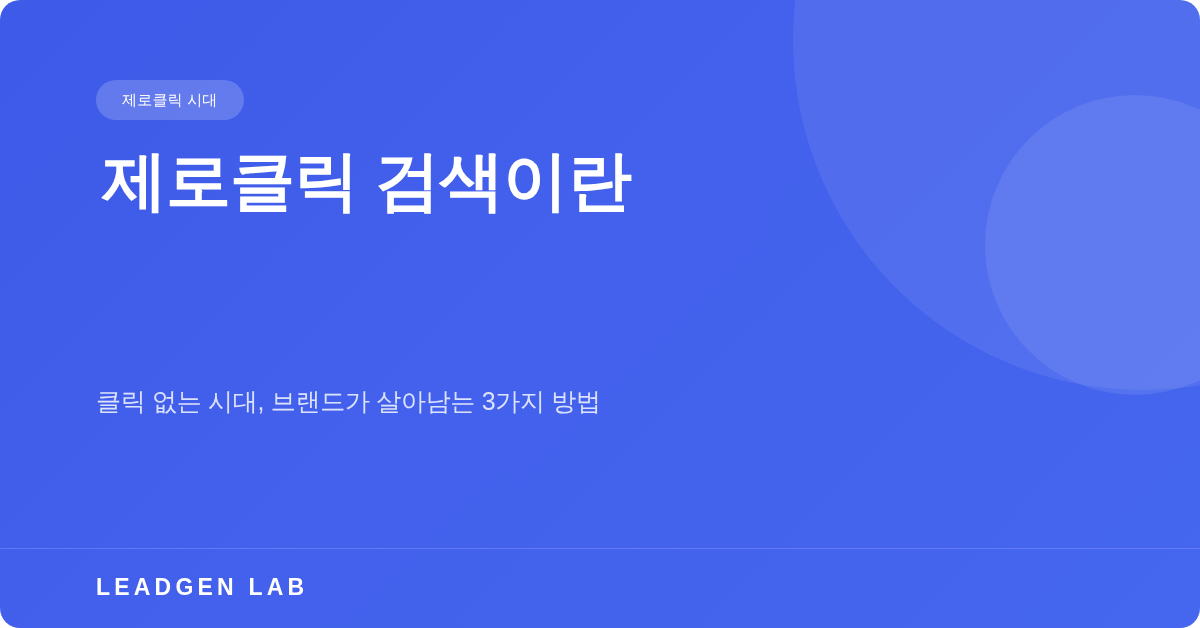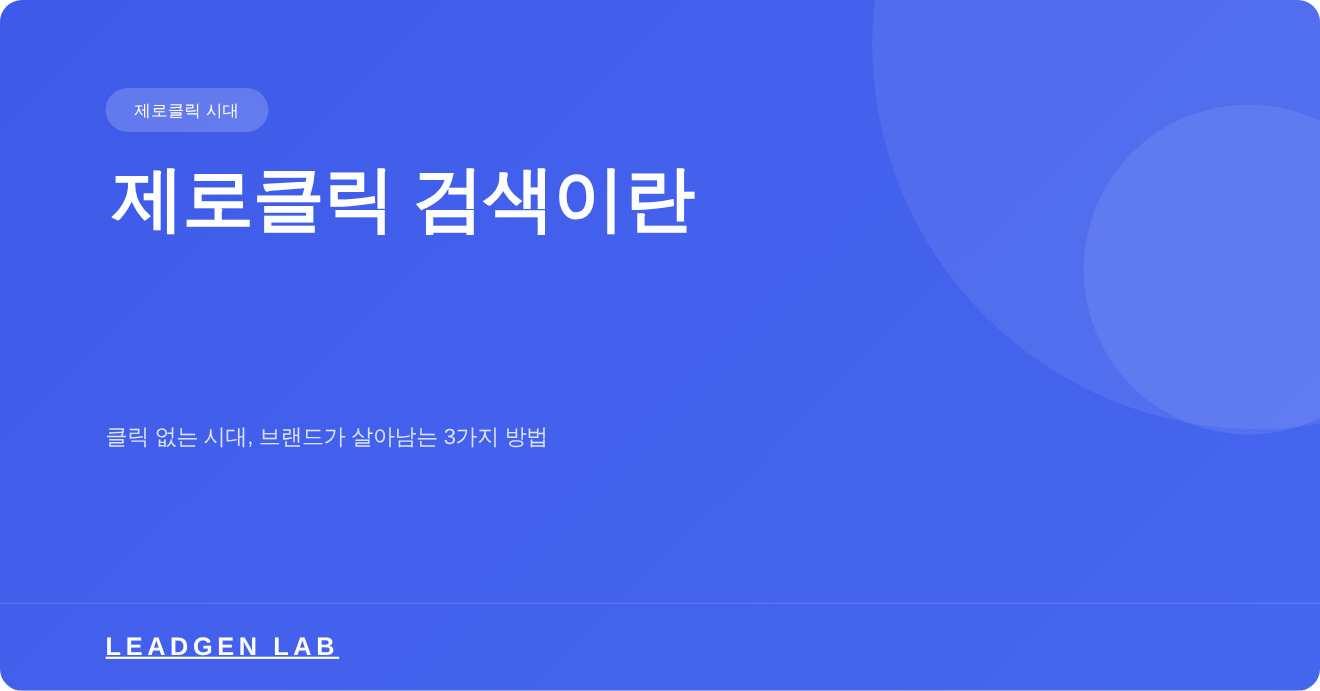--- a/index.html
+++ b/index.html
@@ -86,21 +86,21 @@
     line-height: 1.18;
     white-space: nowrap;
   }
 
   #subtitle {
     position: absolute;
     left: 96px;
     top: 385px;
     margin: 0;
     color: #dbe2fb;
-    font-size: 20px;
+    font-size: 25px;
     font-weight: 400;
     letter-spacing: -0.3px;
     line-height: 1.35;
     white-space: nowrap;
   }
 
   #divider {
     position: absolute;
     left: 0;
     top: 548px;
@@ -112,21 +112,20 @@
   #brand {
     position: absolute;
     left: 96px;
     top: 574px;
     margin: 0;
     color: #ffffff;
     font-size: 23px;
     font-weight: bold;
     letter-spacing: 4.2px;
     white-space: nowrap;
-    text-decoration: underline;
   }
 </style>
 </head>
 <body>
 
 <div id="card">
 
   <div class="blob" id="blob-large"></div>
   <div class="blob" id="blob-small"></div>
 

